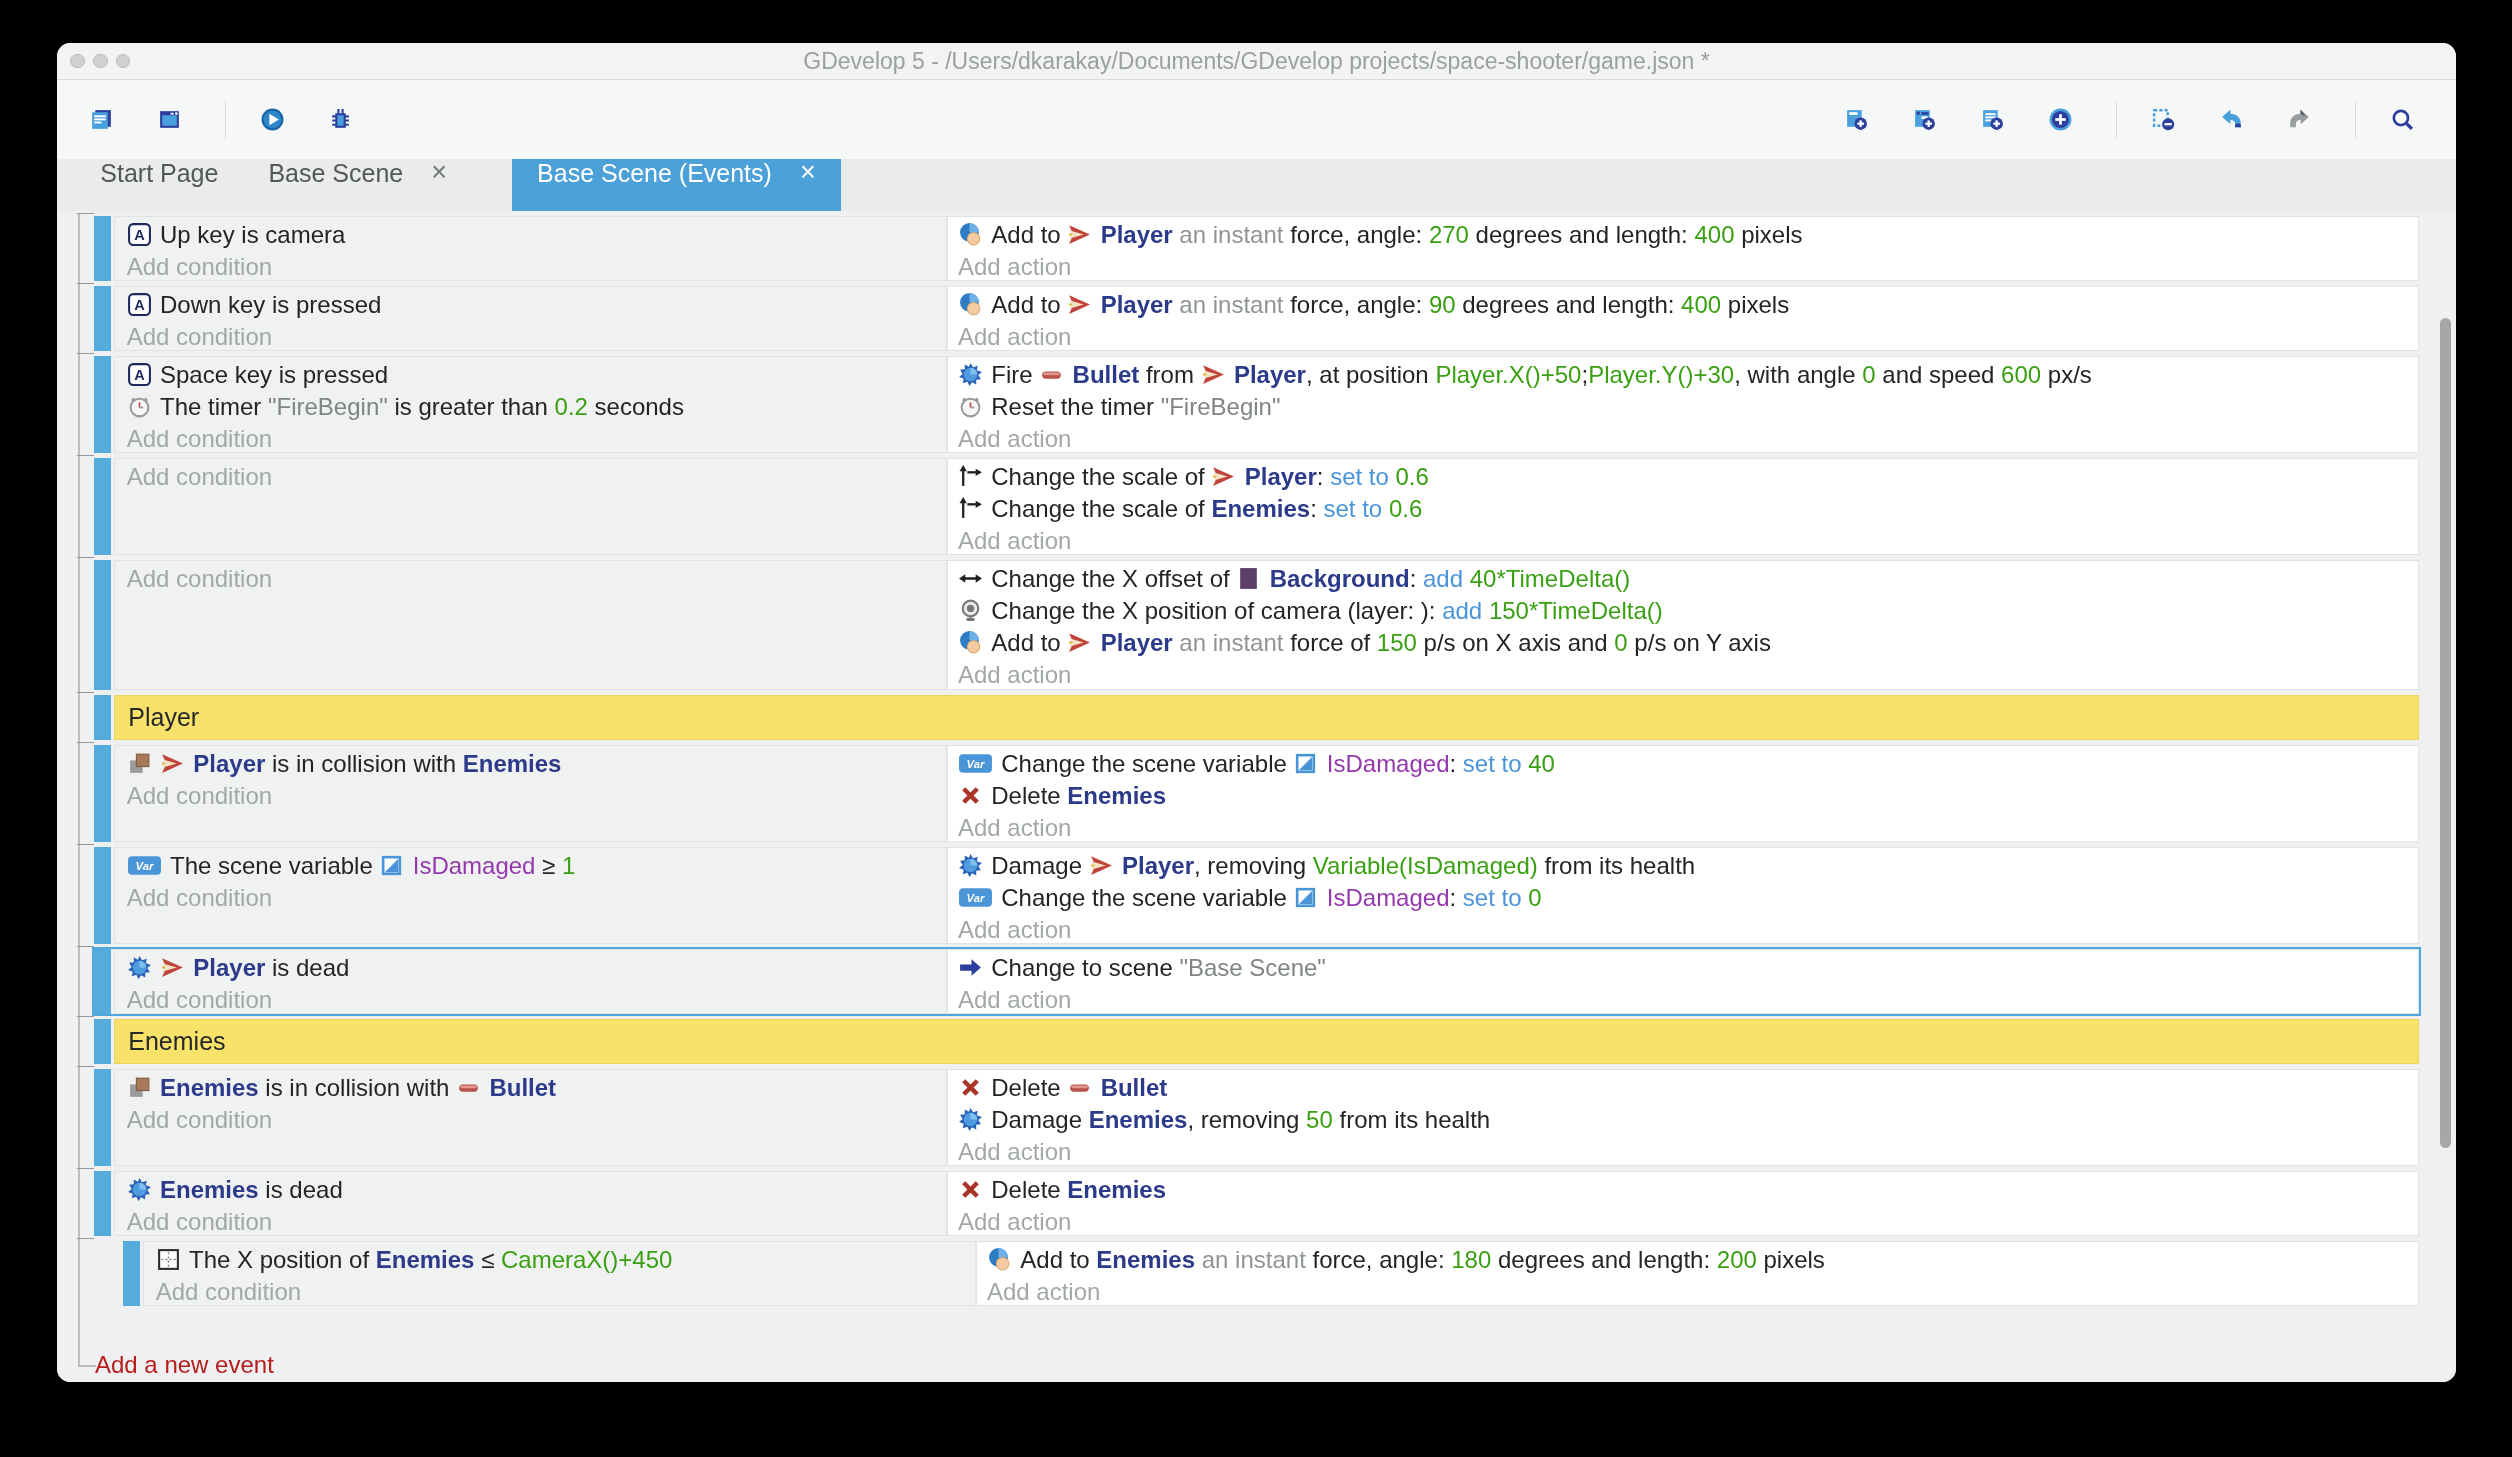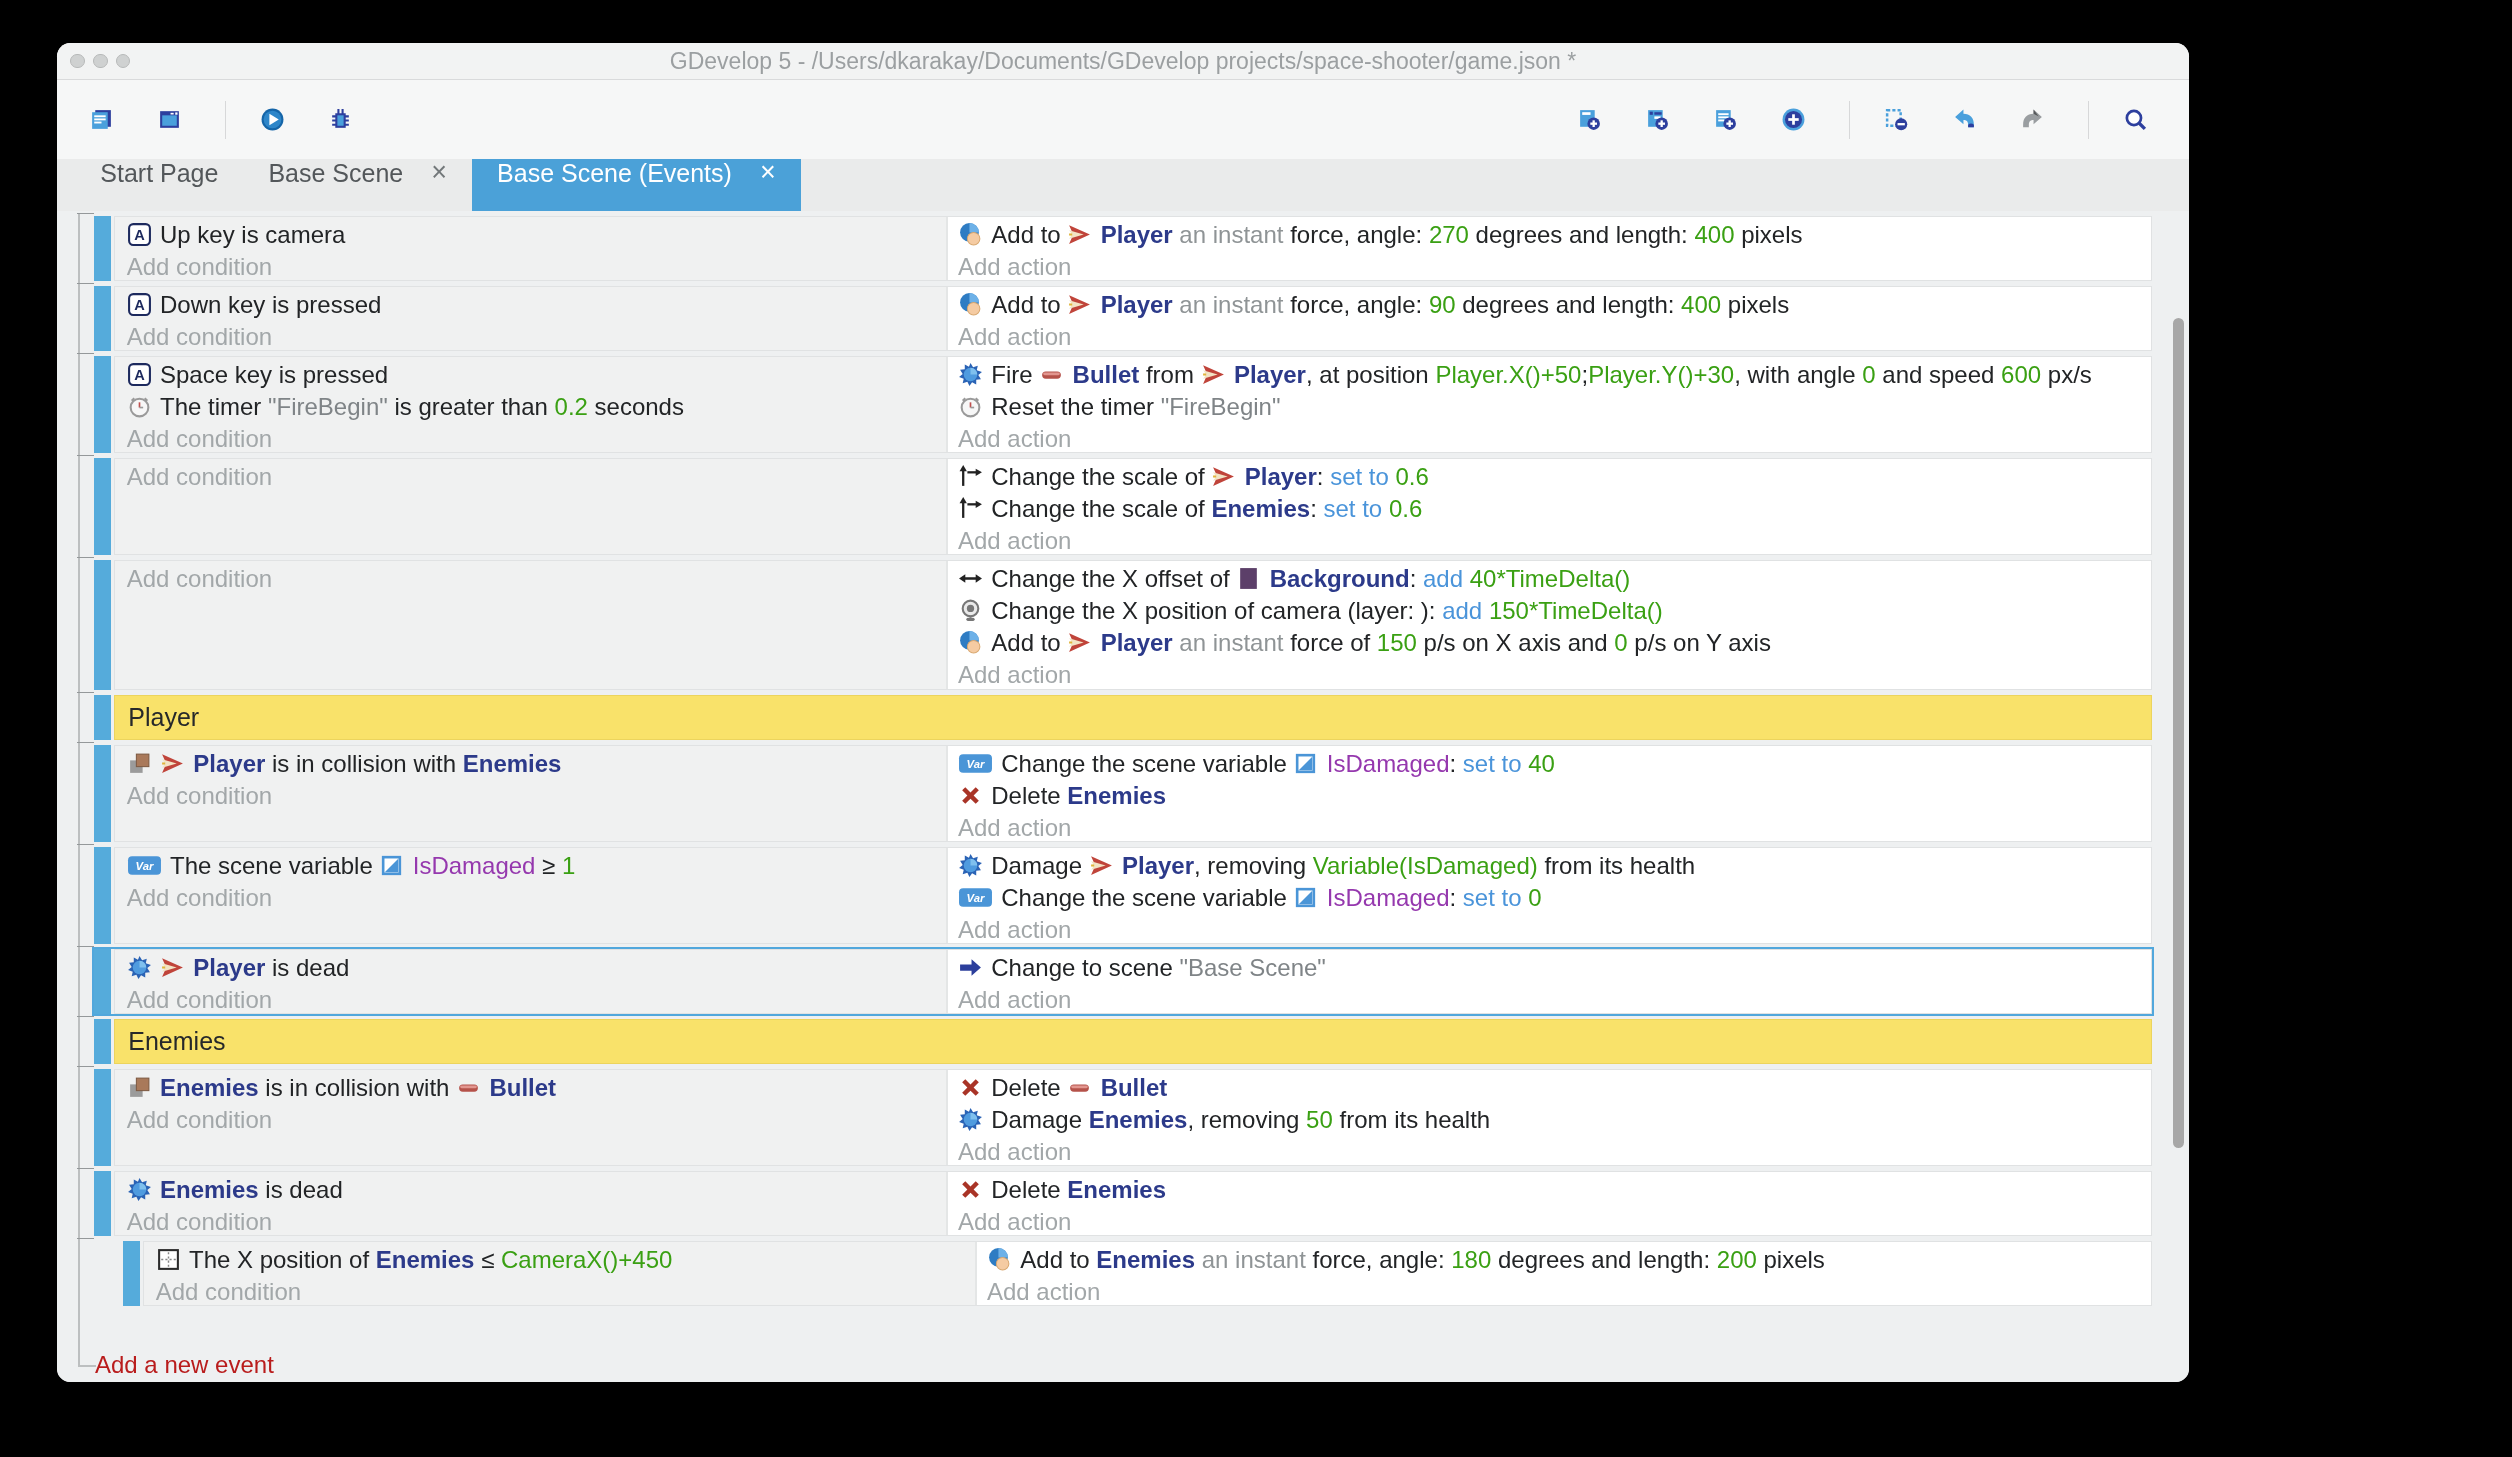--- a/index.html
+++ b/index.html
@@ -1,30 +1,30 @@
 <!DOCTYPE html>
 <html style="font-size:13.3px"><head>
 <meta charset="utf-8">
 <style>
   html,body{margin:0;padding:0;background:#000;}
   .screen{position:relative;width:2512px;height:1458px;background:#000;overflow:hidden;font-family:"Liberation Sans",sans-serif;}
-  .window{position:absolute;left:57px;top:43px;width:2132px;height:1339px;background:#eef0f1;border-radius:13.3px;overflow:hidden;box-shadow:0 21px 58px rgba(0,0,0,.65);}
+  .window{position:absolute;left:57px;top:43px;width:2399px;height:1339px;background:#eef0f1;border-radius:13.3px;overflow:hidden;box-shadow:0 21px 58px rgba(0,0,0,.65);}
   .titlebar{height:36px;background:#f2f3f3;border-bottom:0.8px solid #d9dadb;position:relative;display:flex;align-items:center;}
   .dots{position:absolute;left:13.3px;top:0;height:100%;display:flex;align-items:center;gap:8.3px;}
   .dot{width:12.5px;height:12.5px;border-radius:50%;background:#cfd1d1;border:0.8px solid #b7b9b9;}
   .title{width:100%;text-align:center;font-size:23px;color:#9b9fa1;}
   .toolbar{height:79px;background:#f6f7f7;display:flex;align-items:center;padding:0 25px;}
   .tb-group{display:flex;align-items:center;gap:20px;}
   .tb-btn{width:48px;height:48px;display:flex;align-items:center;justify-content:center;cursor:default;}
   .tb-btn svg{width:47px;height:47px;}
   .tb-sep{width:1.7px;height:38px;background:#d7d8d9;margin:0 6.7px;}
   .tb-spacer{flex:1;}
   .tabbar{height:52px;background:#eaebeb;display:flex;padding-left:18.3px;}
   .tab{display:flex;align-items:flex-start;padding:0 25px;font-size:25px;color:#53575a;}
-  .tab.active{background:#4ba1d8;color:#fff;}
+  .tab.active{background:#4ba1d8;color:#fff;margin-left:40px;}
   .tabclose{margin-left:28px;font-size:27px;color:#73787a;line-height:1;}
   .tab.active .tabclose{color:#fff;}
   .events{position:relative;height:1173px;background:#eef0f1;padding:5px 37px 0 37px;box-sizing:border-box;overflow:hidden;}
   .tree-vline{position:absolute;left:21px;top:3.3px;width:1.7px;height:1153px;background:#bcbfc0;}
   .tree-corner{position:absolute;left:21px;top:1154px;width:18.3px;height:1.7px;background:#bcbfc0;}
   .row{position:relative;display:flex;margin-bottom:5px;}
   .row::before{content:"";position:absolute;left:-16.7px;top:-3.3px;width:16.7px;height:1.7px;background:#94989a;}
   .row.selected{outline:2.5px solid #51a7dc;outline-offset:-0.8px;}
   .bar{width:16.7px;background:#55abdb;flex:none;}
   .gap{width:3.3px;flex:none;}

